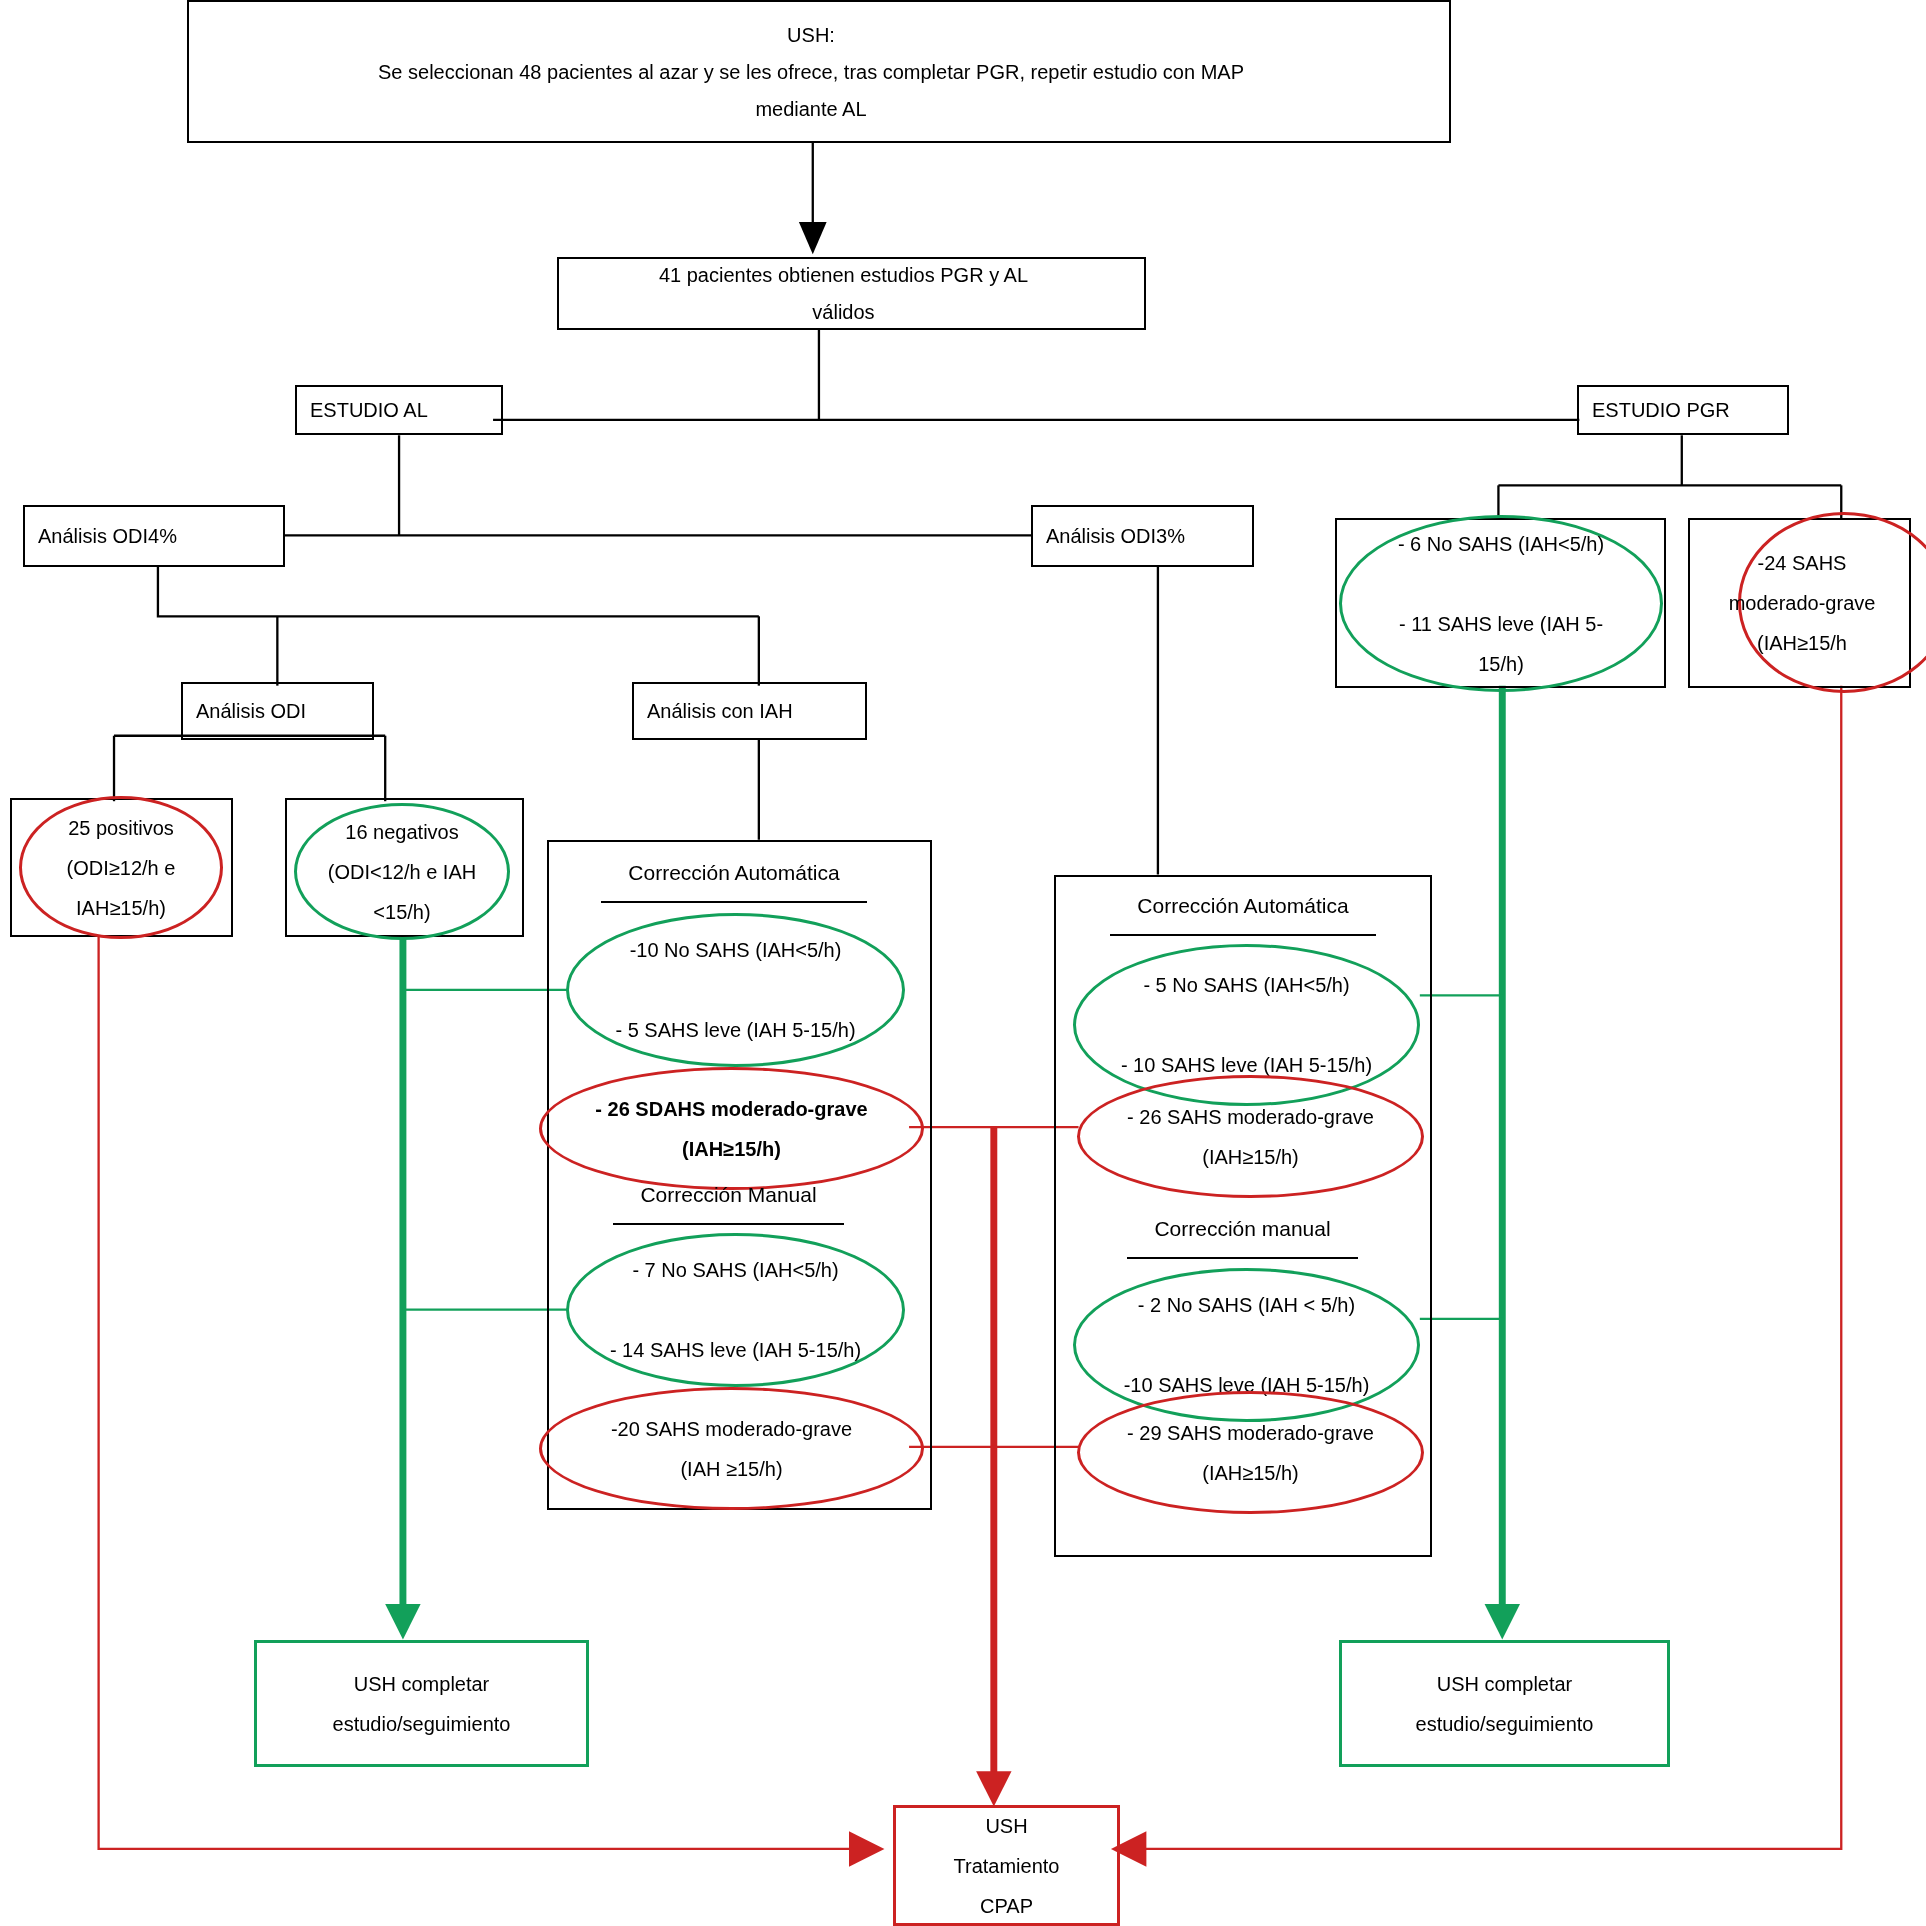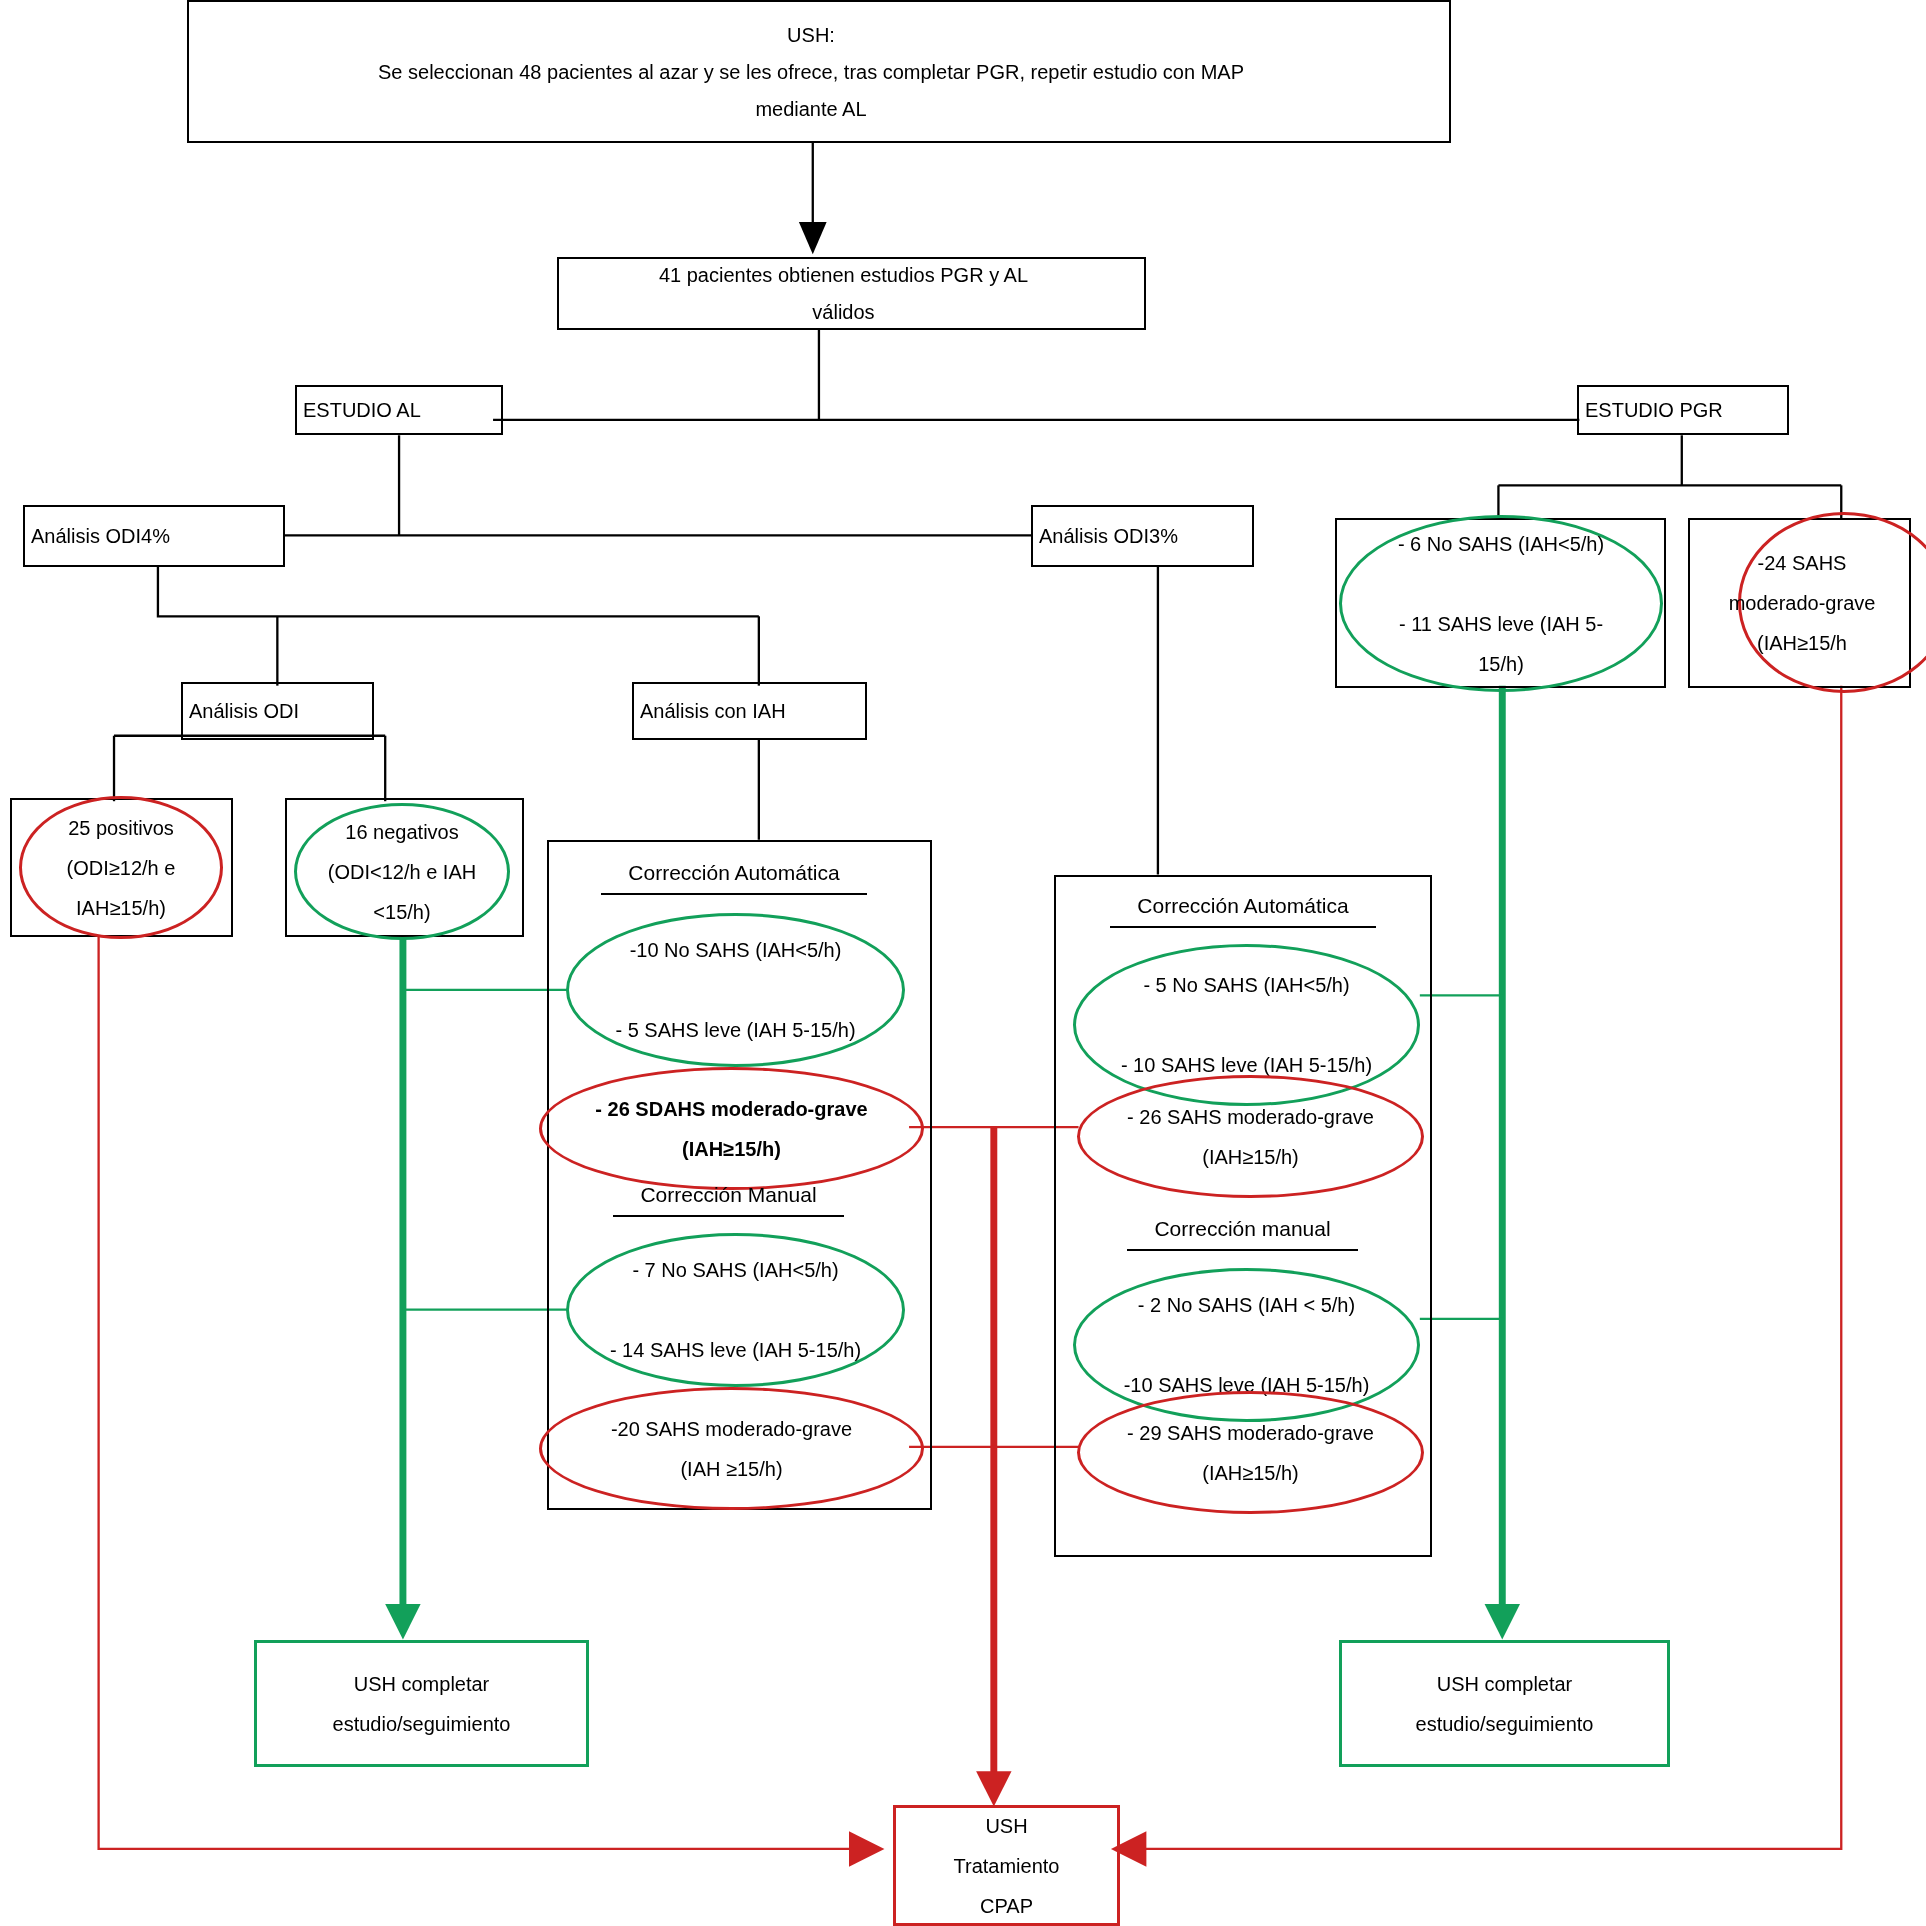--- a/index.html
+++ b/index.html
@@ -1,28 +1,28 @@
 <!DOCTYPE html>
 <html style="font-size:12.3px"><head>
 <meta charset="utf-8">
 <style>
   html,body{margin:0;padding:0;background:#fff;}
   body{font-family:"Liberation Sans","DejaVu Sans",sans-serif;color:#000;}
   #stage{position:relative;width:1926px;height:1926px;background:#fff;overflow:hidden;}
   .node{position:absolute;box-sizing:border-box;border:2.3px solid #000;background:transparent;}
   .node .txt{position:absolute;left:0;right:16px;top:50%;transform:translateY(-50%);text-align:center;
              font-size:20px;line-height:1.85;padding:0 7.7px;box-sizing:border-box;}
-  .node.left .txt{text-align:left;padding-left:6px;}
+  .node.left .txt{text-align:left;padding-left:13px;}
   .ell{position:absolute;box-sizing:border-box;border:3.1px solid #000;border-radius:50%;background:transparent;}
   .ell.red{border-color:#cc2222;}
   .ell.green{border-color:#12a05a;}
   .ell .etxt{position:absolute;left:-31px;right:-31px;top:50%;transform:translateY(-50%);
              text-align:center;font-size:20px;line-height:2.0;}
   .hdr{position:absolute;font-size:21px;text-align:center;border-bottom:2.3px solid #000;
-       padding-bottom:8px;white-space:nowrap;}
+       padding-bottom:16px;white-space:nowrap;}
   .gbox{position:absolute;box-sizing:border-box;border:3.1px solid #12a05a;}
   .rbox{position:absolute;box-sizing:border-box;border:3.1px solid #cc2222;}
   .gbox .txt,.rbox .txt{position:absolute;left:0;right:0;top:50%;transform:translateY(-50%);
        text-align:center;font-size:20px;line-height:2.0;}
   svg.lay{position:absolute;left:0;top:0;width:1926px;height:1926px;pointer-events:none;}
   .k{stroke:#000;stroke-width:3;fill:none;}
   .g{stroke:#12a05a;stroke-width:3;fill:none;}
   .gf{stroke:#12a05a;stroke-width:9;fill:none;}
   .r{stroke:#cc2222;stroke-width:3;fill:none;}
   .rf{stroke:#cc2222;stroke-width:9;fill:none;}

